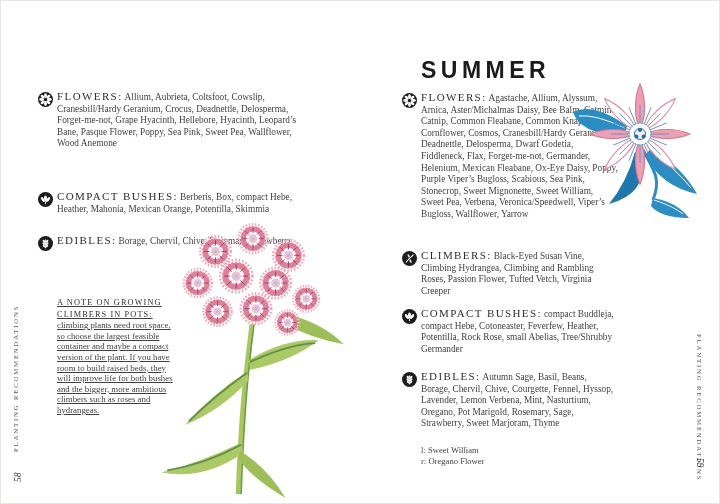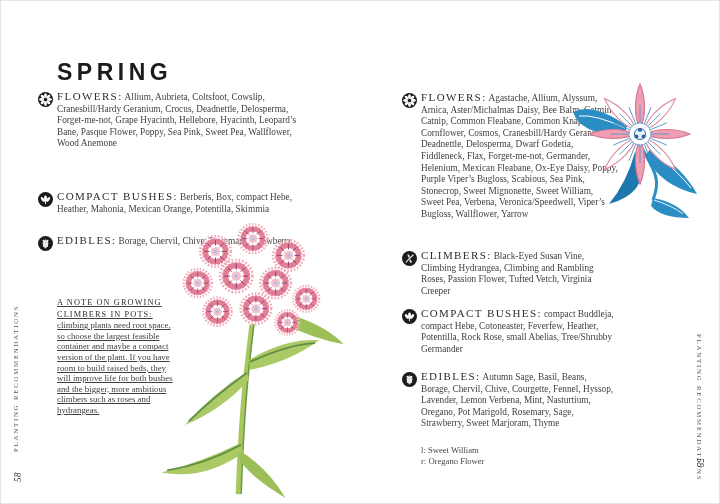--- a/index.html
+++ b/index.html
@@ -40,21 +40,20 @@
     font-style:italic;font-size:9.5px;color:#3a3a3a;writing-mode:vertical-rl;
   }
   .page-num.up{transform:rotate(180deg);}
   svg{display:block;}
 </style>
 </head>
 <body>
 
 <div class="spread">
 
-  <div class="abs season-heading" style="left:57px;top:59px;">SPRING</div>
 
   <div class="section left-sec" style="left:38px;top:91px;">
     <span class="sec-icon">
       <svg viewBox="0 0 16 16" width="15" height="15">
         <circle cx="8" cy="8" r="8" fill="#1c1c1c"></circle>
         <g fill="#fff">
           <ellipse cx="8" cy="3.8" rx="1.5" ry="2.6"></ellipse>
           <ellipse cx="8" cy="3.8" rx="1.5" ry="2.6" transform="rotate(45 8 8)"></ellipse>
           <ellipse cx="8" cy="3.8" rx="1.5" ry="2.6" transform="rotate(90 8 8)"></ellipse>
           <ellipse cx="8" cy="3.8" rx="1.5" ry="2.6" transform="rotate(135 8 8)"></ellipse>
@@ -144,20 +143,21 @@
     <use href="#bl" transform="translate(136,70)"></use>
     <use href="#bl" transform="translate(167,86) scale(0.85)"></use>
     <use href="#bl" transform="translate(77,99) scale(0.93)"></use>
     <use href="#bl" transform="translate(116,96)"></use>
     <use href="#bl" transform="translate(148,110) scale(0.8)"></use>
   </svg>
 
   <div class="abs side-label up" style="left:12px;top:334px;height:118px;">PLANTING RECOMMENDATIONS</div>
   <div class="abs page-num up" style="left:13px;top:458px;height:24px;">58</div>
 
+  <div class="abs season-heading" style="left:421px;top:57px;">SUMMER</div>
 
   <div class="section right-sec" style="left:402px;top:92px;">
     <span class="sec-icon">
       <svg viewBox="0 0 16 16" width="15" height="15">
         <circle cx="8" cy="8" r="8" fill="#1c1c1c"></circle>
         <g fill="#fff">
           <ellipse cx="8" cy="3.8" rx="1.5" ry="2.6"></ellipse>
           <ellipse cx="8" cy="3.8" rx="1.5" ry="2.6" transform="rotate(45 8 8)"></ellipse>
           <ellipse cx="8" cy="3.8" rx="1.5" ry="2.6" transform="rotate(90 8 8)"></ellipse>
           <ellipse cx="8" cy="3.8" rx="1.5" ry="2.6" transform="rotate(135 8 8)"></ellipse>

